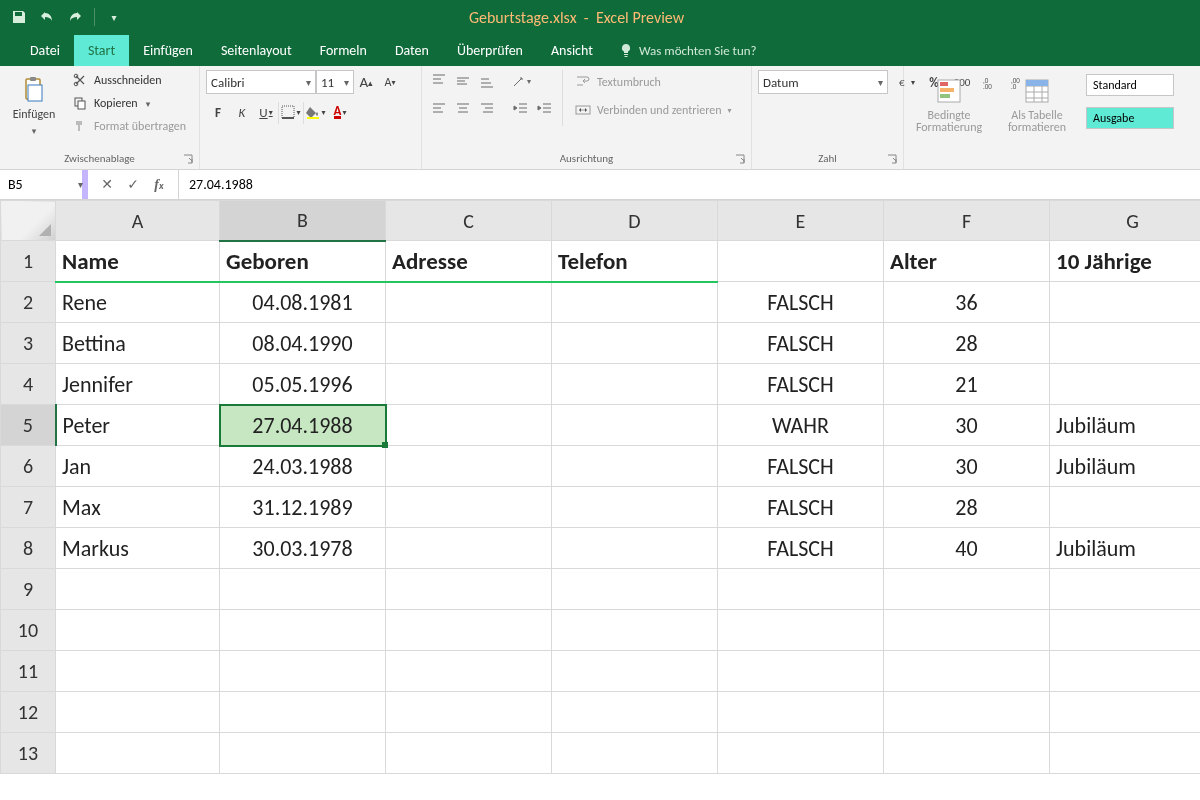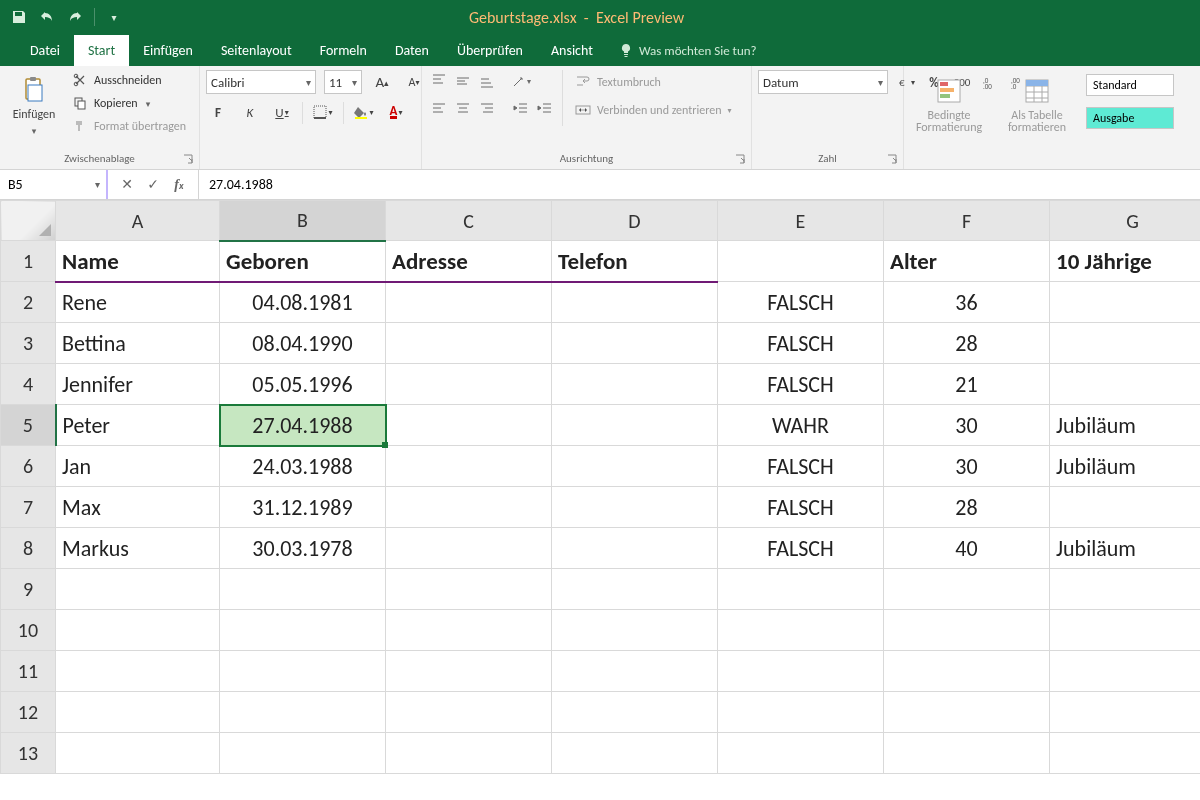--- a/index.html
+++ b/index.html
@@ -8,38 +8,38 @@
   
   .titlebar { background: #0f6b3a; height: 34px; display: flex; align-items: center; color: #fff; font-size: 13px; }
   .qat { display: flex; align-items: center; gap: 10px; padding: 0 10px; height: 100%; }
   .qat .qicon { width: 18px; height: 18px; display: flex; align-items: center; justify-content: center; color: #d8eedd; }
   .qat-sep { width:1px; height:18px; background:rgba(255,255,255,0.25); }
   .title { flex:1; text-align:center; color:#fdba74; font-size:16px; }
 
   
   .tabs { background:#0f6b3a; height:32px; display:flex; align-items:flex-end; padding-left:16px; font-size:14px; }
   .tab { padding:7px 14px 7px; color:#fff; cursor:default; }
-  .tab.active { background:#ffffff; color:#217346; }
+  .tab.active { background:#5eead4; color:#217346; }
   .tell-me { display:flex; align-items:center; gap:6px; color:#cfe9d6; padding:0 12px; height:32px; font-size:13px; }
   .bulb { width:14px; height:14px; display:inline-block; }
 
   
   .ribbon { background:#f3f3f3; border-bottom:1px solid #d4d4d4; height:104px; display:flex; }
   .group { border-right:1px solid #e1e1e1; height:100%; display:flex; flex-direction:column; position:relative; }
   .group-body { flex:1; display:flex; align-items:flex-start; padding:4px 6px; gap:6px; }
   .group-label { text-align:center; font-size:11px; color:#666; padding:2px 0 4px; position:relative; }
   .group-label .launcher { position:absolute; right:4px; bottom:3px; width:12px; height:12px; color:#888; }
   .big-btn { display:flex; flex-direction:column; align-items:center; justify-content:center; width:56px; height:70px; font-size:12px; color:#444; gap:4px; }
   .big-btn .icn { width:28px; height:28px; display:flex; align-items:center; justify-content:center; }
   .mini-stack { display:flex; flex-direction:column; gap:3px; font-size:12px; color:#333; }
   .mini-row { display:flex; align-items:center; gap:6px; height:20px; padding:0 4px; }
   .mini-row .icn { width:16px; height:16px; display:flex; align-items:center; justify-content:center; }
 
   .font-box { display:flex; flex-direction:column; gap:6px; }
-  .font-row { display:flex; gap:8px; align-items:flex-end; }
+  .font-row { display:flex; gap:0; align-items:flex-end; }
   .combo { background:#fff; border:1px solid #c6c6c6; height:24px; display:flex; align-items:center; padding:0 4px; font-size:13px; color:#333; }
   .combo .caret { margin-left:auto; color:#666; font-size:10px; padding-left:4px; }
   .font-name { width:110px; }
   .font-size { width:38px; }
   .ribbtn { width:24px; height:24px; display:flex; align-items:center; justify-content:center; border:1px solid transparent; color:#444; font-size:13px; }
   .sep-v { width:1px; height:22px; background:#ddd; }
 
   .align-box { display:flex; flex-direction:column; gap:6px; }
   .align-row { display:flex; gap:2px; }
   .align-btn { width:22px; height:22px; display:flex; align-items:center; justify-content:center; color:#6b6b6b; }
@@ -48,40 +48,40 @@
 
   .num-box { display:flex; flex-direction:row; gap:6px; }
   .num-combo { width:130px; }
   .num-row { display:flex; gap:4px; }
   .style-cell { border:1px solid #c6c6c6; background:#fff; width:88px; height:22px; display:flex; align-items:center; padding:0 6px; font-size:12px; }
   .style-cell.out { background:#5eead4; }
   .dimmed { color:#9a9a9a; }
 
   
   .fxbar { height:30px; border-bottom:1px solid #d4d4d4; display:flex; align-items:stretch; background:#fff; font-size:14px; }
-  .namebox { width:108px; border-right:2px solid #c4b5fd; display:flex; align-items:center; }
+  .namebox { width:88px; border-right:6px solid #c4b5fd; display:flex; align-items:center; }
   .namebox input { border:none; width:78px; padding:0 8px; font-size:14px; outline:none; }
   .namebox .caret { color:#666; font-size:10px; padding-right:6px; margin-left:auto; }
   .fx-controls { display:flex; align-items:center; gap:8px; padding:0 10px; color:#666; border-right:1px solid #d4d4d4; }
   .fx-controls .ctl { width:18px; text-align:center; }
   .fx-label { font-weight:bold; font-style:italic; font-family:"Times New Roman", serif; }
   .fx-input { flex:1; border:none; outline:none; padding:0 10px; font-size:14px; }
 
   
   .sheet { position:relative; overflow:hidden; height:calc(800px - 34px - 32px - 104px - 30px); }
   table.grid { border-collapse:collapse; width:1210px; table-layout:fixed; }
   table.grid th, table.grid td { border:1px solid #d9d9d9; font-family:Calibri, Arial, sans-serif; }
   .corner { width:55px; height:40px; background:linear-gradient(135deg,#f1f1f1 60%,#d0d0d0 100%); border-right:1px solid #bdbdbd; border-bottom:1px solid #bdbdbd; position:relative; }
   .corner::after { content:""; position:absolute; right:4px; bottom:4px; width:0; height:0; border-right:12px solid #b0b0b0; border-top:12px solid transparent; }
   th.colh { background:#e6e6e6; height:40px; font-weight:normal; font-size:20px; color:#333; border-bottom:1px solid #bdbdbd; }
   th.colh.active { background:#d4d4d4; border-bottom:2px solid #217346; }
   th.rowh { background:#e6e6e6; width:55px; font-weight:normal; font-size:20px; color:#333; text-align:center; }
   th.rowh.active { background:#d4d4d4; border-right:2px solid #217346; }
   td.cell { height:41px; font-size:22px; color:#222; padding:0 6px; background:#fff; }
-  tr.header-row td.cell { font-weight:bold; font-size:23px; border-bottom:2px solid #701a75; }
+  tr.header-row td.cell { font-weight:bold; font-size:23px; border-bottom:2px solid #22c55e; }
   tr.header-row td.cell.noblue { border-bottom:1px solid #d9d9d9; }
   td.cell.right { text-align:center; }
   td.cell.center { text-align:center; }
   td.cell.selected { background:#c6e7c1; outline:2px solid #1a7a3a; outline-offset:-1px; position:relative; }
   td.cell.selected::after { content:""; position:absolute; right:-3px; bottom:-3px; width:6px; height:6px; background:#1a7a3a; }
   .col-A{width:164px}.col-B{width:166px}.col-C{width:166px}.col-D{width:166px}.col-E{width:166px}.col-F{width:166px}.col-G{width:166px}
 
   svg { display:block; }
 </style>
 </head>

